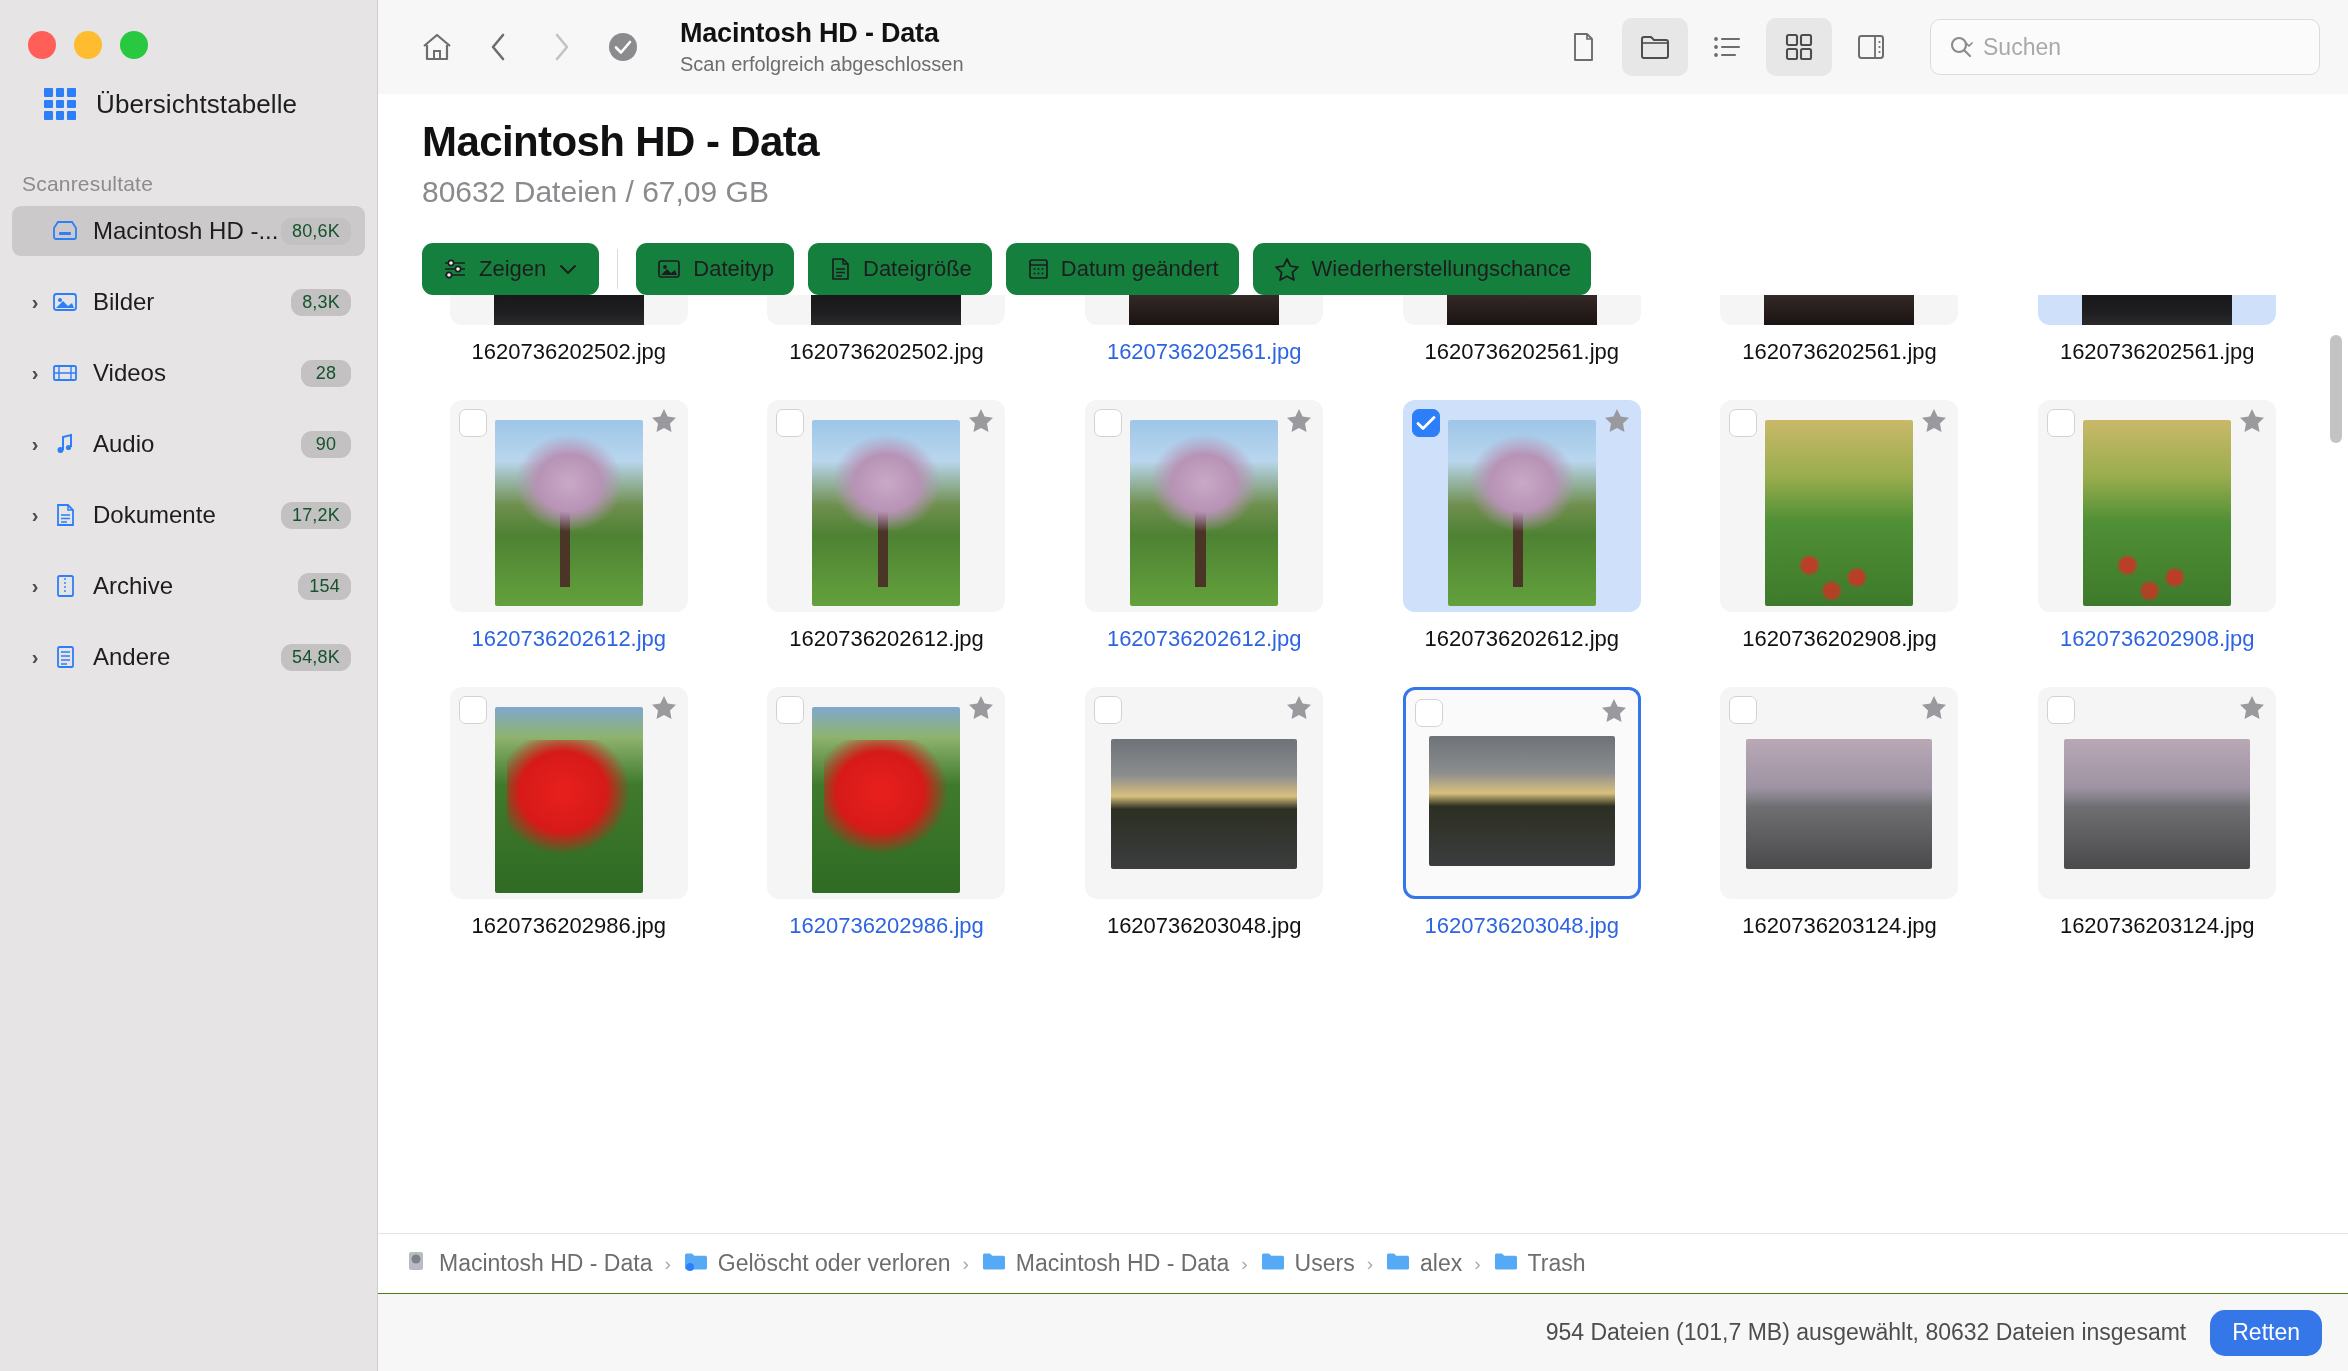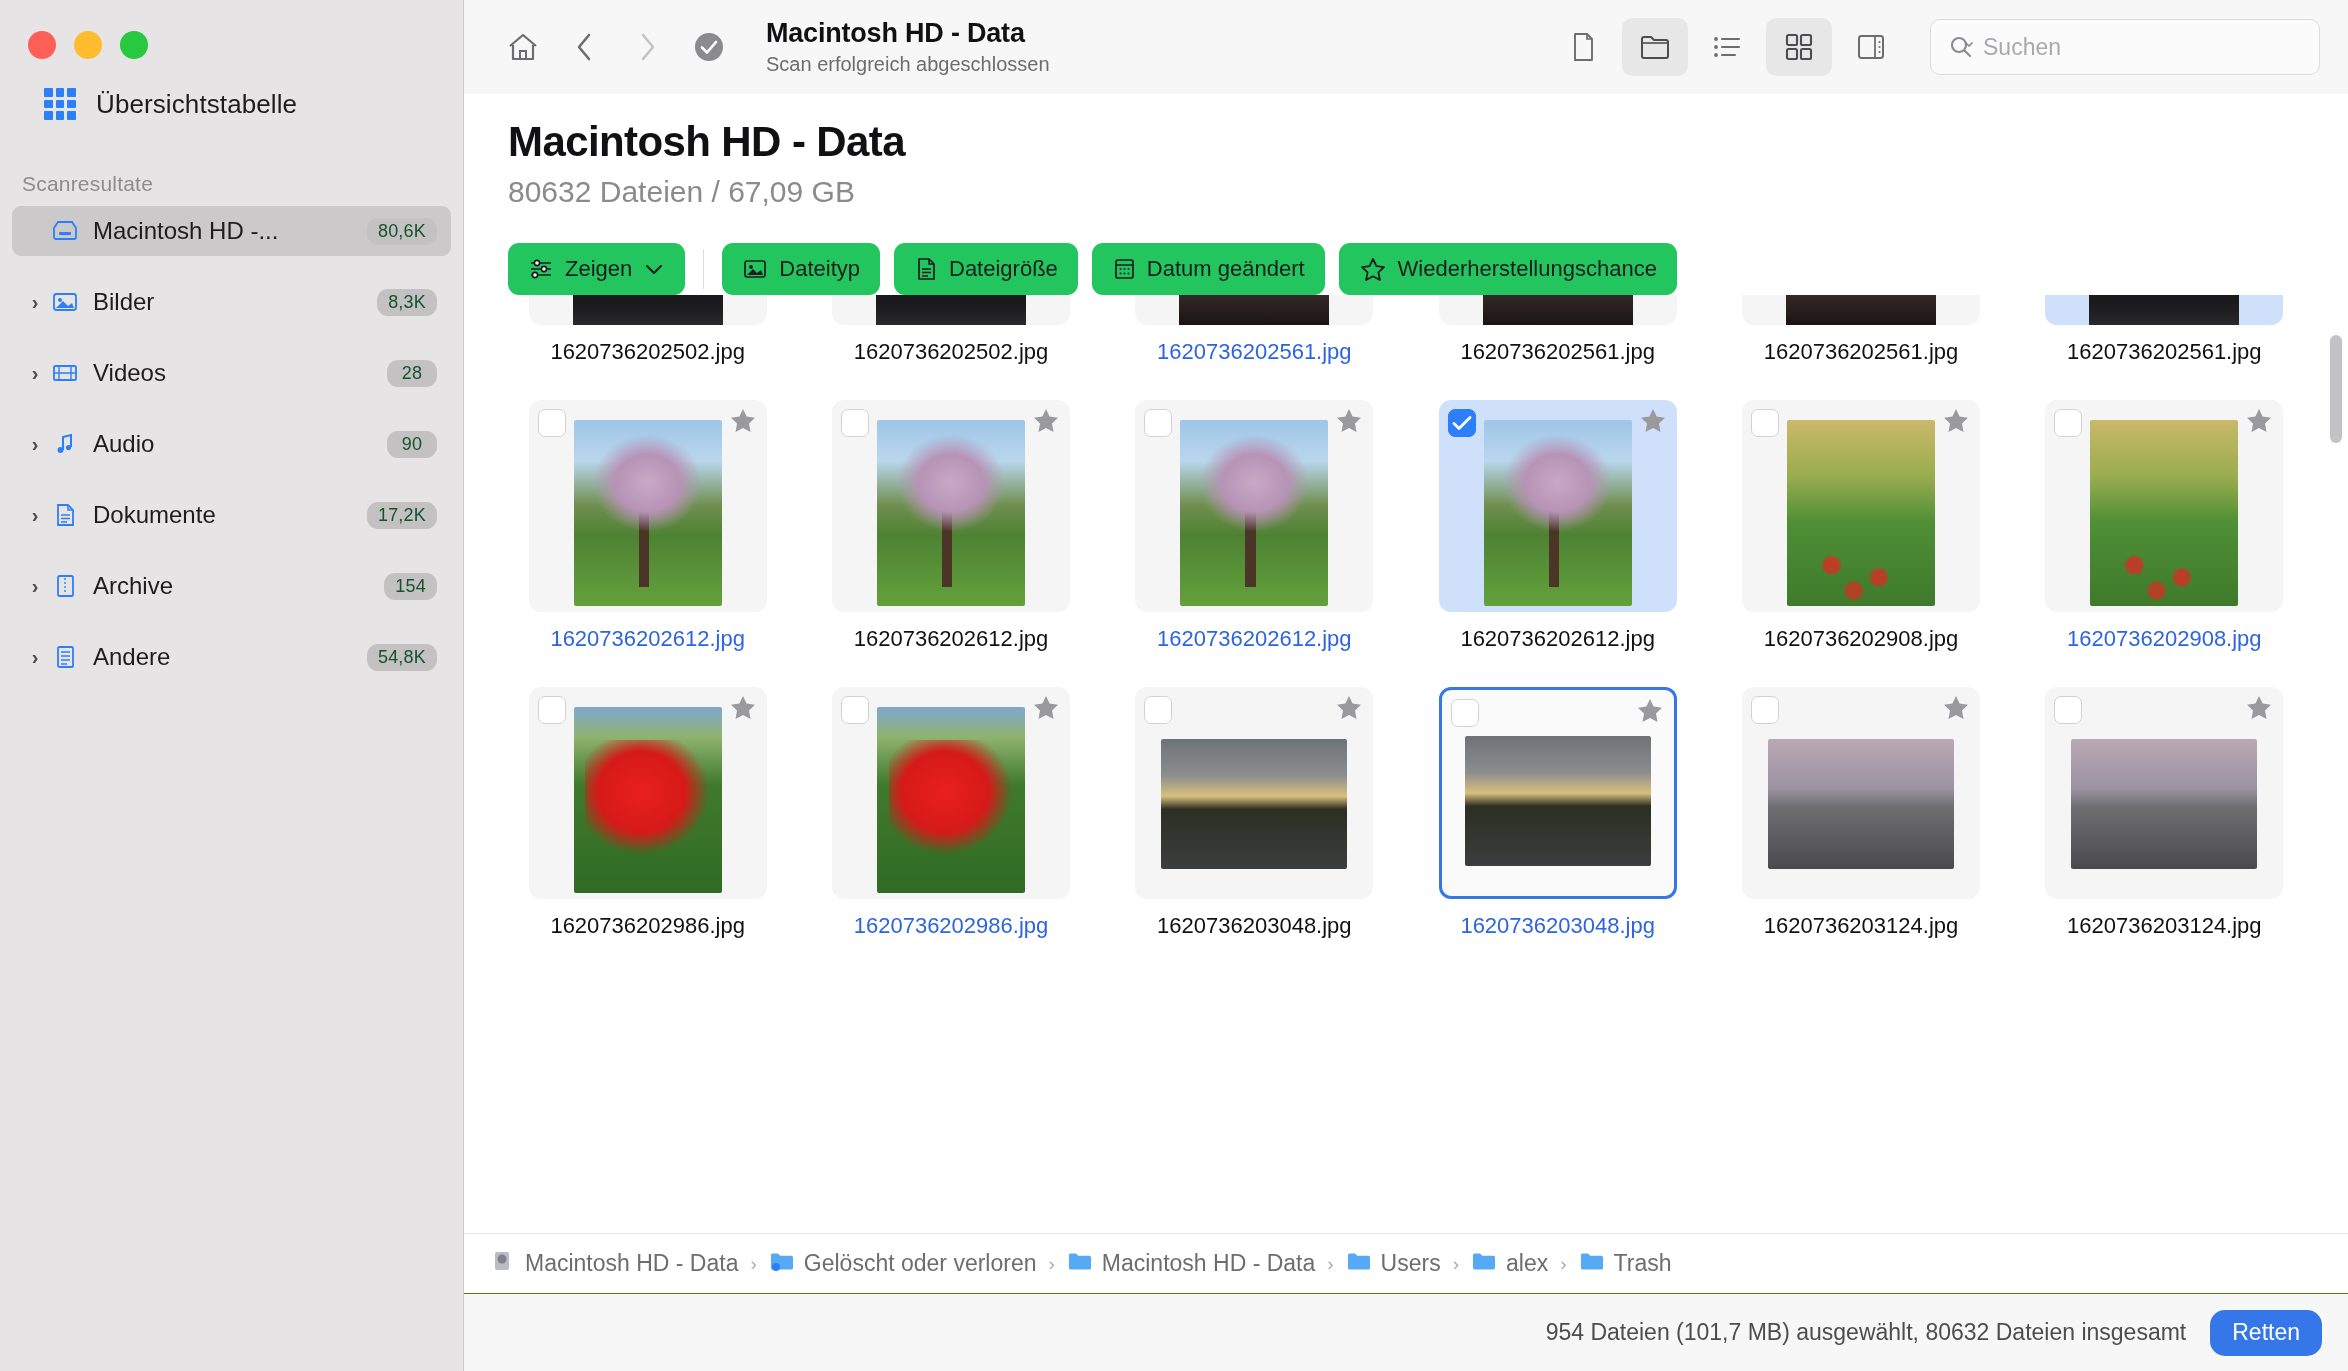--- a/index.html
+++ b/index.html
@@ -8,21 +8,21 @@
     font-family: "Liberation Sans", sans-serif;
     overflow: hidden;
     background: #ffffff;
     -webkit-font-smoothing: antialiased;
   }
 
   .window { display: flex; width: 2348px; height: 1371px; position: relative; }
 
   
   .sidebar {
-    width: 464px; height: 1371px;
+    width: 378px; height: 1371px;
     background: #e6e4e4;
     border-right: 1px solid #cfcdcd;
     display: flex; flex-direction: column;
     position: relative;
   }
   .traffic {
     display: flex; gap: 18px;
     padding: 31px 0 0 28px;
     height: 66px;
   }
@@ -121,21 +121,21 @@
 
   .page-head { padding: 24px 0 0 44px; }
   .ph-title { font-size: 42px; font-weight: 700; color: #111113; letter-spacing: -.6px; }
   .ph-sub { font-size: 30px; color: #8b8b8f; margin-top: 9px; }
 
   .filters {
     display: flex; align-items: center; gap: 0;
     padding: 34px 0 0 44px;
   }
   .fbtn {
-    height: 52px; border-radius: 11px; background: #22c55e;
+    height: 52px; border-radius: 11px; background: #15803d;
     border: none; display: flex; align-items: center; gap: 11px;
     padding: 0 20px; font-size: 22px; color: #1d1d1f;
     font-family: "Liberation Sans", sans-serif; white-space: nowrap;
   }
   .fdiv { width: 1px; height: 40px; background: #dcdcdd; margin: 0 18px; }
   .fgap { width: 14px; }
 
   .listhead {
     margin-top: 30px; height: 58px;
     border-top: 1px solid #e3e3e4; border-bottom: 1px solid #e3e3e4;

